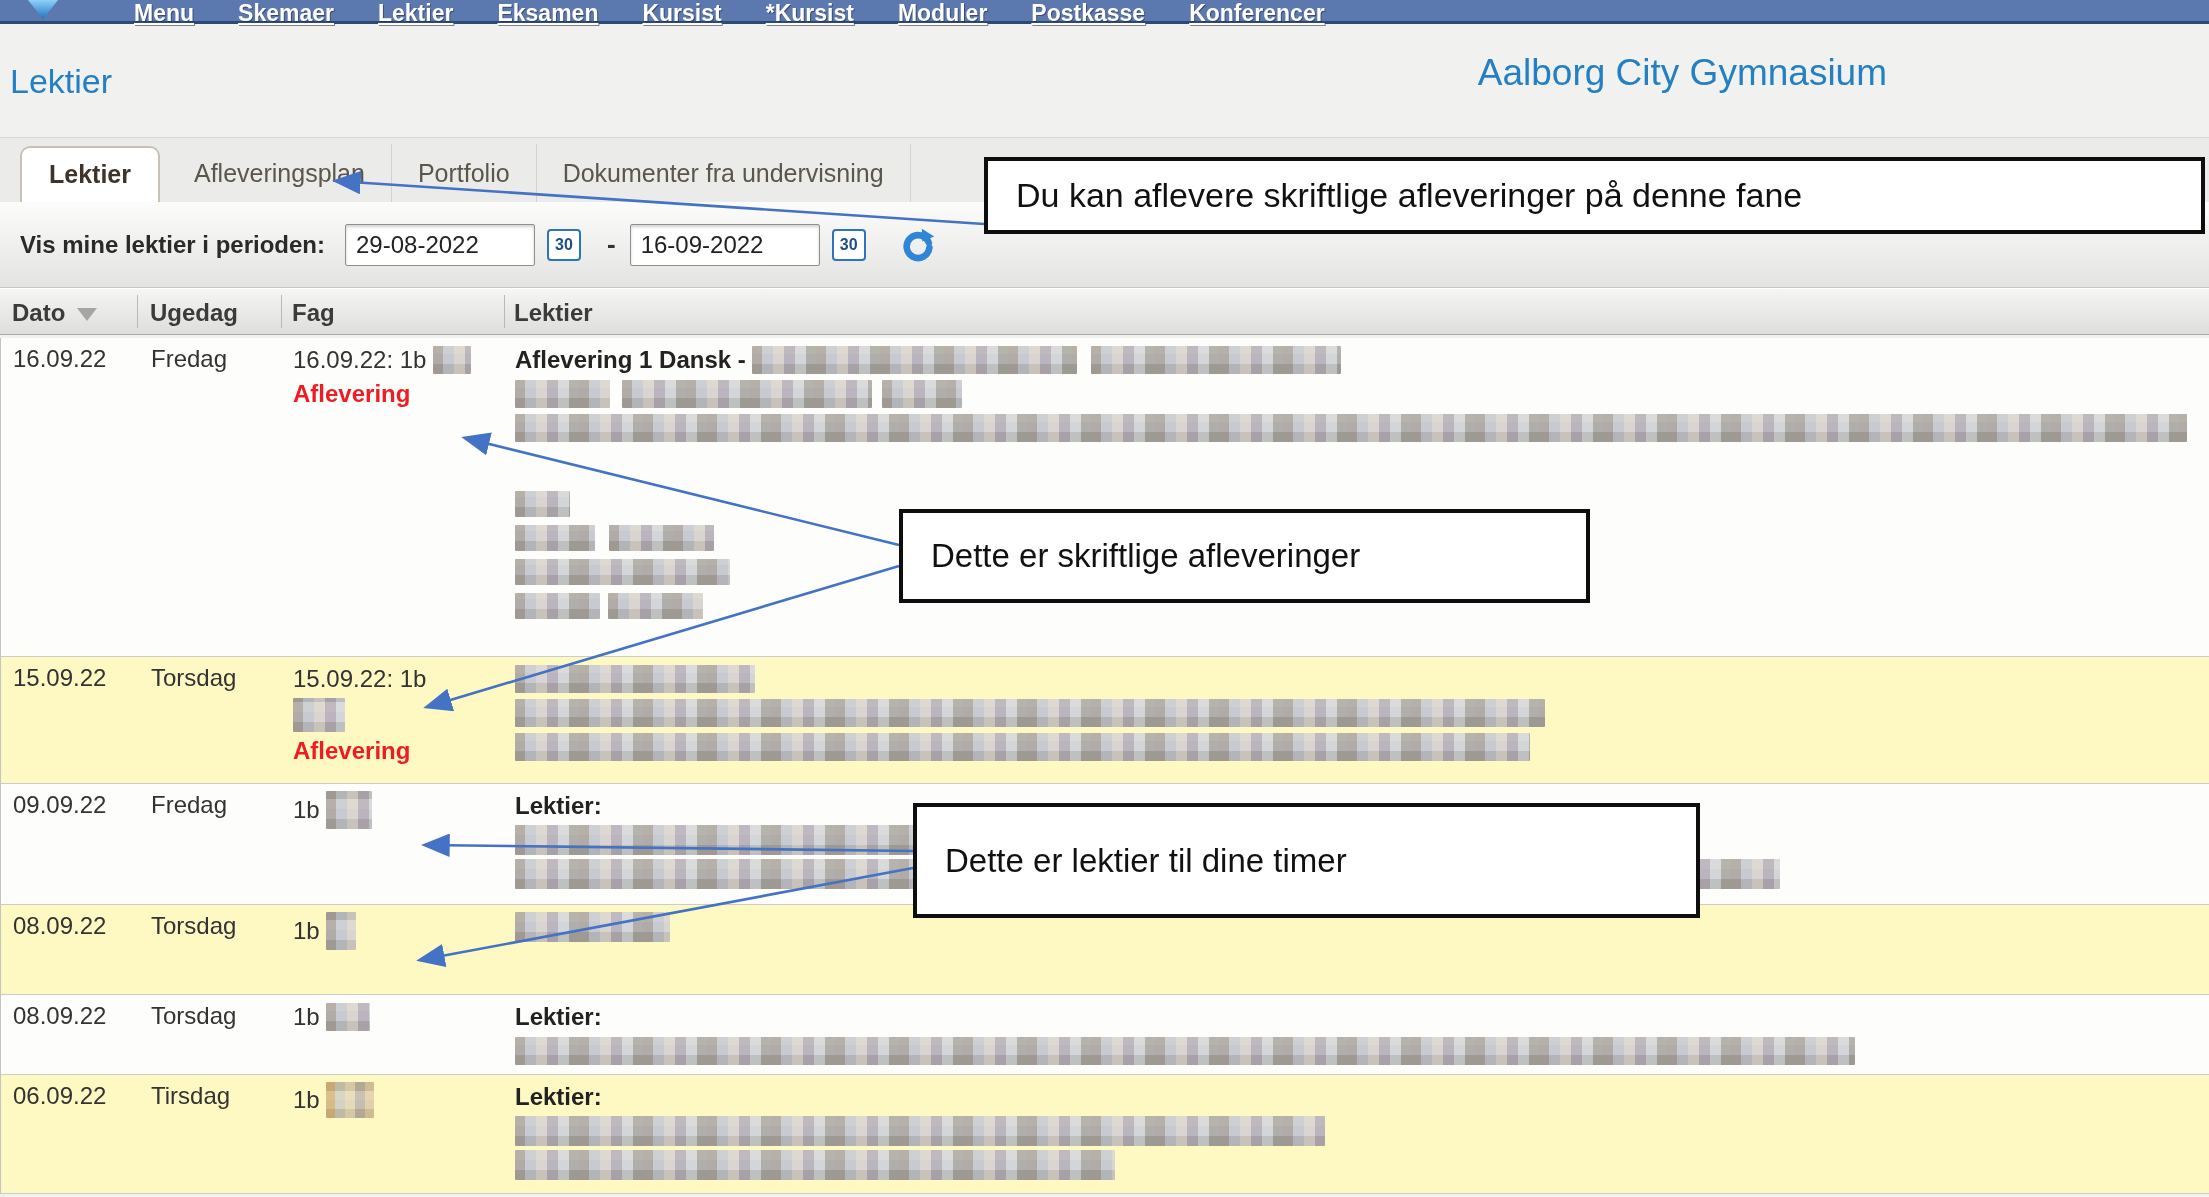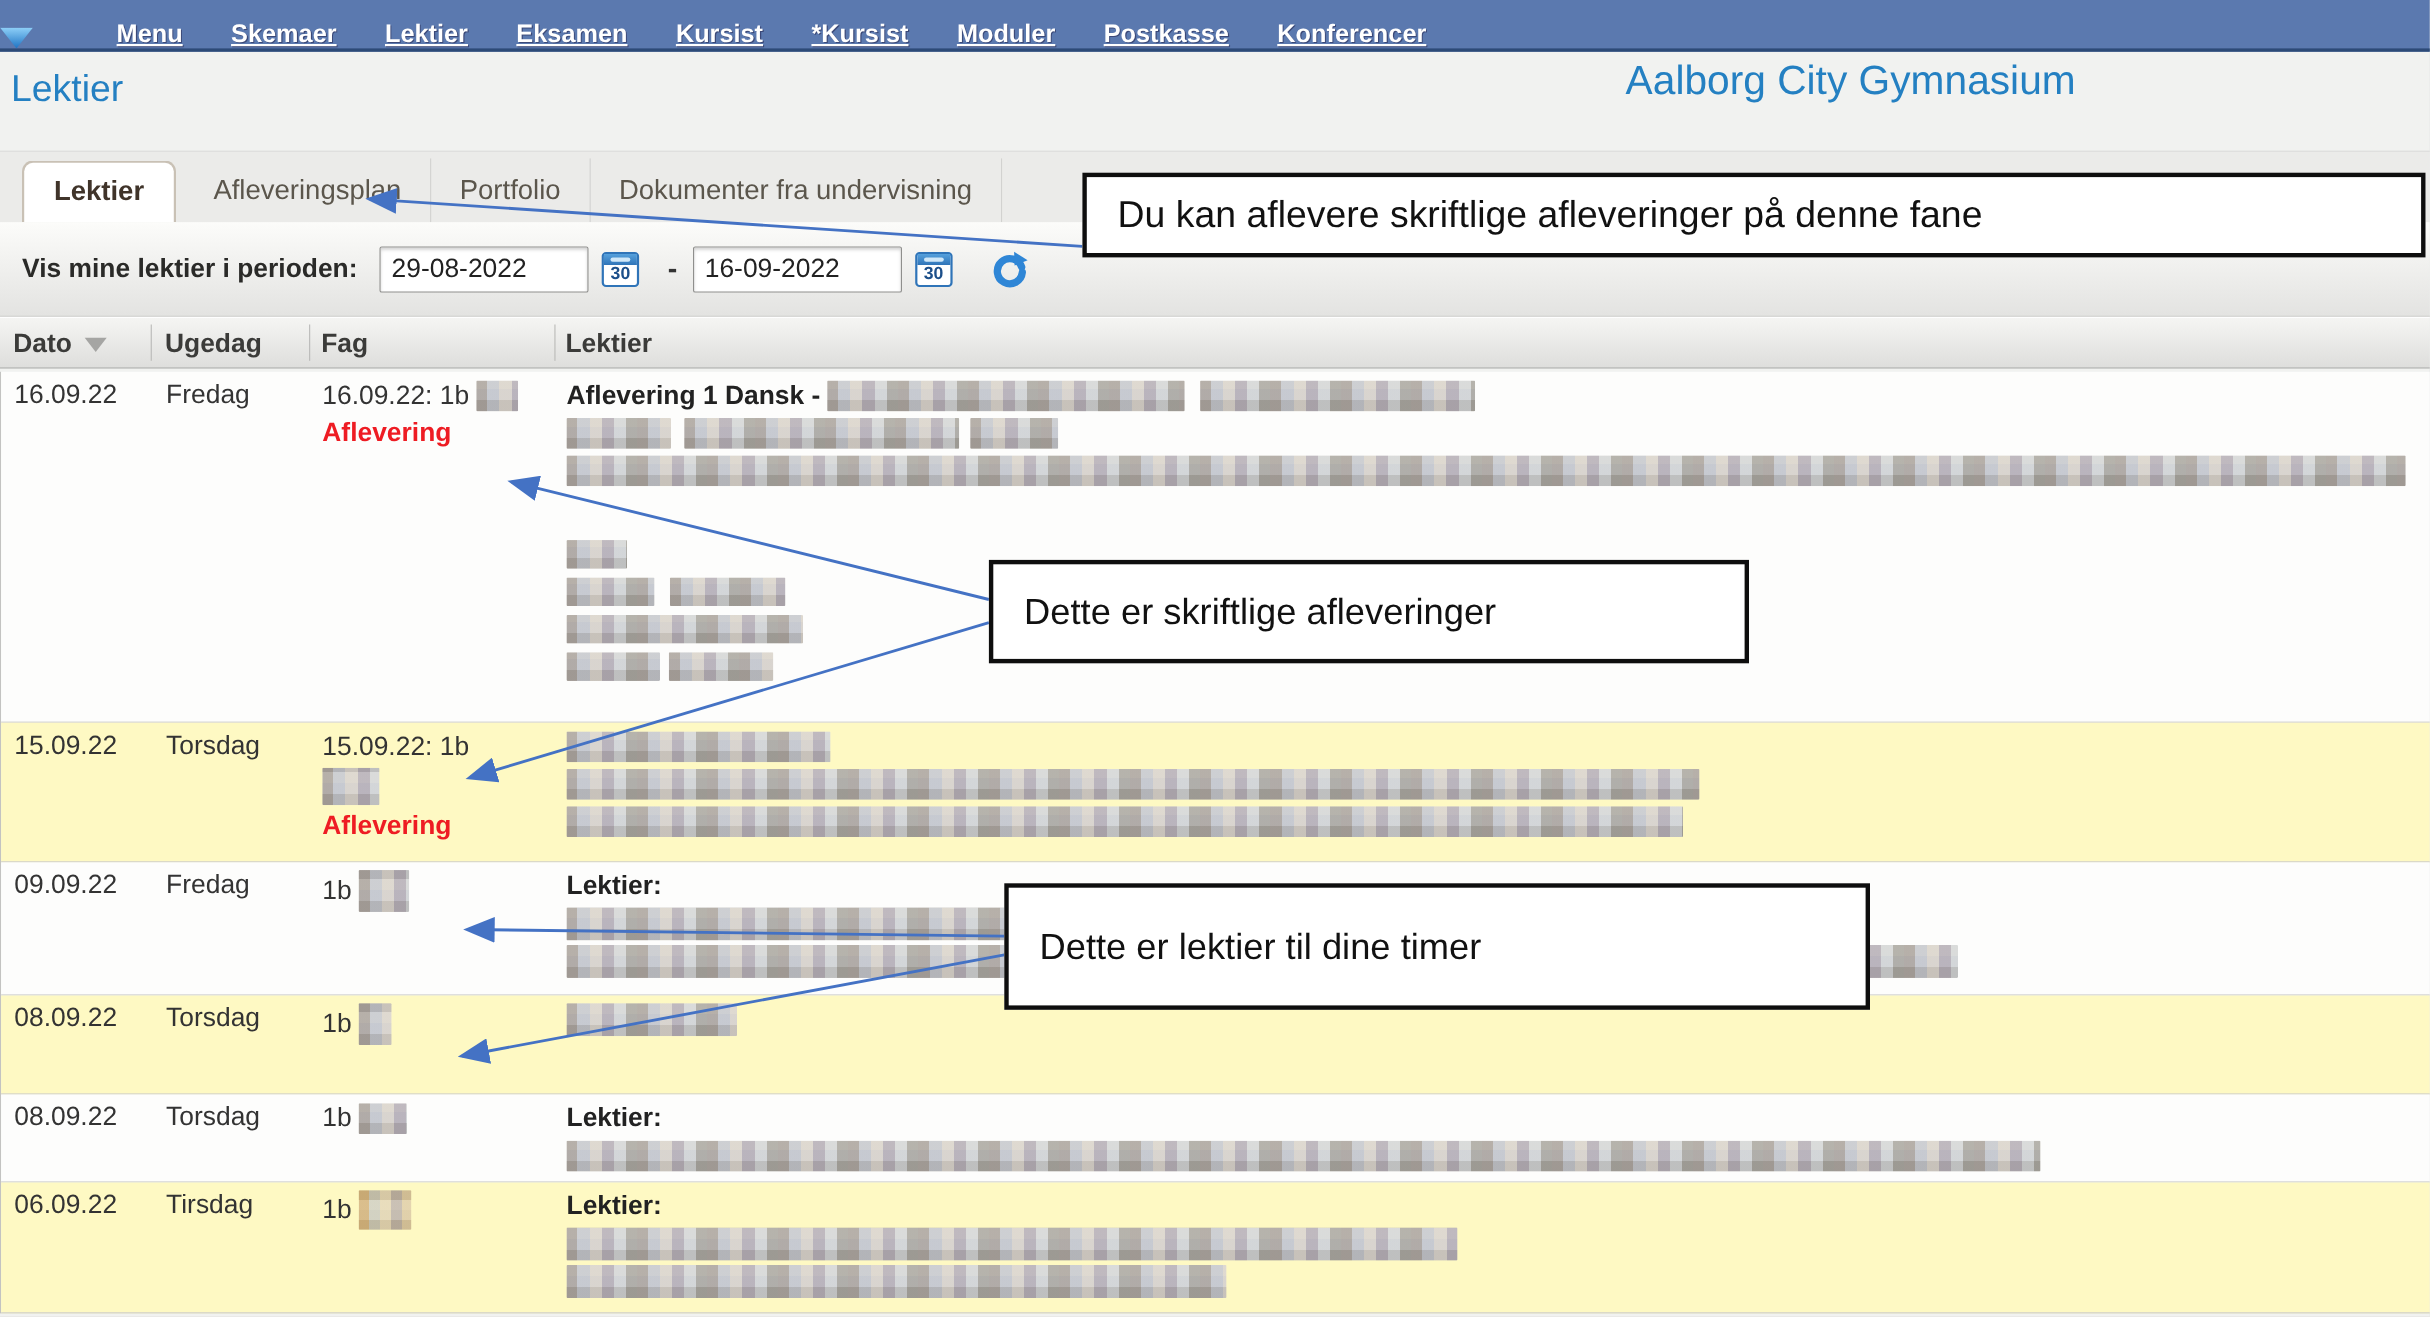--- a/index.html
+++ b/index.html
@@ -1,21 +1,21 @@
 <!DOCTYPE html>
 <html><head>
 <meta charset="utf-8">
 <style>
   html,body{margin:0;padding:0;}
   body{font-family:"Liberation Sans",sans-serif;background:#d8d8d6;}
   #app{position:relative;width:2209px;height:1197px;background:#f1f2f0;overflow:hidden;}
 
   
-  .nav{position:absolute;left:0;top:0;width:100%;height:47px;background:#5b79af;
-       border-bottom:3px solid #2d4a77;display:flex;align-items:flex-end;gap:44px;box-sizing:border-box;}
+  .nav{position:absolute;left:0;top:0;width:100%;height:24px;background:#5b79af;
+       border-bottom:3px solid #2d4a77;display:flex;align-items:flex-start;gap:44px;padding-left:28px;box-sizing:border-box;}
   .nav-tri{width:30px;height:19px;background:linear-gradient(#8fd0f8,#1e74c4);
        clip-path:polygon(0 0,100% 0,50% 100%);margin-right:32px;flex:0 0 auto;}
   .nav-item{color:#ffffff;font-size:23px;font-weight:bold;text-decoration:underline;white-space:nowrap;
        text-shadow:1px 1px 0 rgba(35,35,75,.55);cursor:pointer;}
 
   
   .page-title{position:absolute;left:10px;top:62px;font-size:34px;color:#2480c2;}
   .school-name{position:absolute;top:52px;right:322px;font-size:37px;color:#2480c2;}
   .hr1{position:absolute;left:0;top:137px;width:100%;height:1px;background:#d8d8d6;}
 
@@ -29,21 +29,21 @@
 
   
   .filterbar{position:absolute;left:0;top:202px;width:100%;height:86px;
        background:linear-gradient(180deg,#fcfcfa,#e3e3e1);border-bottom:1px solid #c6c6c4;
        display:flex;align-items:center;padding-left:20px;box-sizing:border-box;}
   .filter-label{font-size:24px;font-weight:bold;color:#2a2a28;margin-right:20px;}
   .date-input{width:168px;height:40px;border:1px solid #8f8f8d;border-radius:2px;background:#fff;
        font-family:"Liberation Sans",sans-serif;font-size:24px;color:#222;padding:0 10px;
        box-shadow:inset 0 2px 3px rgba(0,0,0,.18);}
   .cal{width:34px;height:32px;background:#fff;border:2px solid #2f74b8;border-radius:4px;
-       display:inline-flex;flex-direction:column;margin-left:12px;box-sizing:border-box;cursor:pointer;}
+       display:inline-flex;flex-direction:row;margin-left:12px;box-sizing:border-box;cursor:pointer;}
   .cal-top{height:11px;background:linear-gradient(#55a0dc,#2f74b8);border-radius:1px 1px 0 0;position:relative;}
   .cal-top::after{content:"";position:absolute;left:6px;right:6px;top:3px;height:4px;border-radius:2px;background:#cfe7f8;}
   .cal-num{flex:1;display:flex;align-items:center;justify-content:center;font-size:16px;font-weight:bold;color:#1c4f8a;}
   .dash{font-size:26px;font-weight:bold;color:#333;margin:0 14px 0 26px;}
   .refresh{margin-left:34px;cursor:pointer;display:inline-flex;}
 
   
   .thead{position:absolute;left:0;top:288px;width:100%;height:47px;
        background:linear-gradient(#f5f5f3,#dededc);border-top:1px solid #ffffff;border-bottom:1px solid #a9a9a7;box-sizing:border-box;}
   .th{position:absolute;top:0;line-height:48px;font-size:24px;font-weight:bold;color:#3b3b39;}

